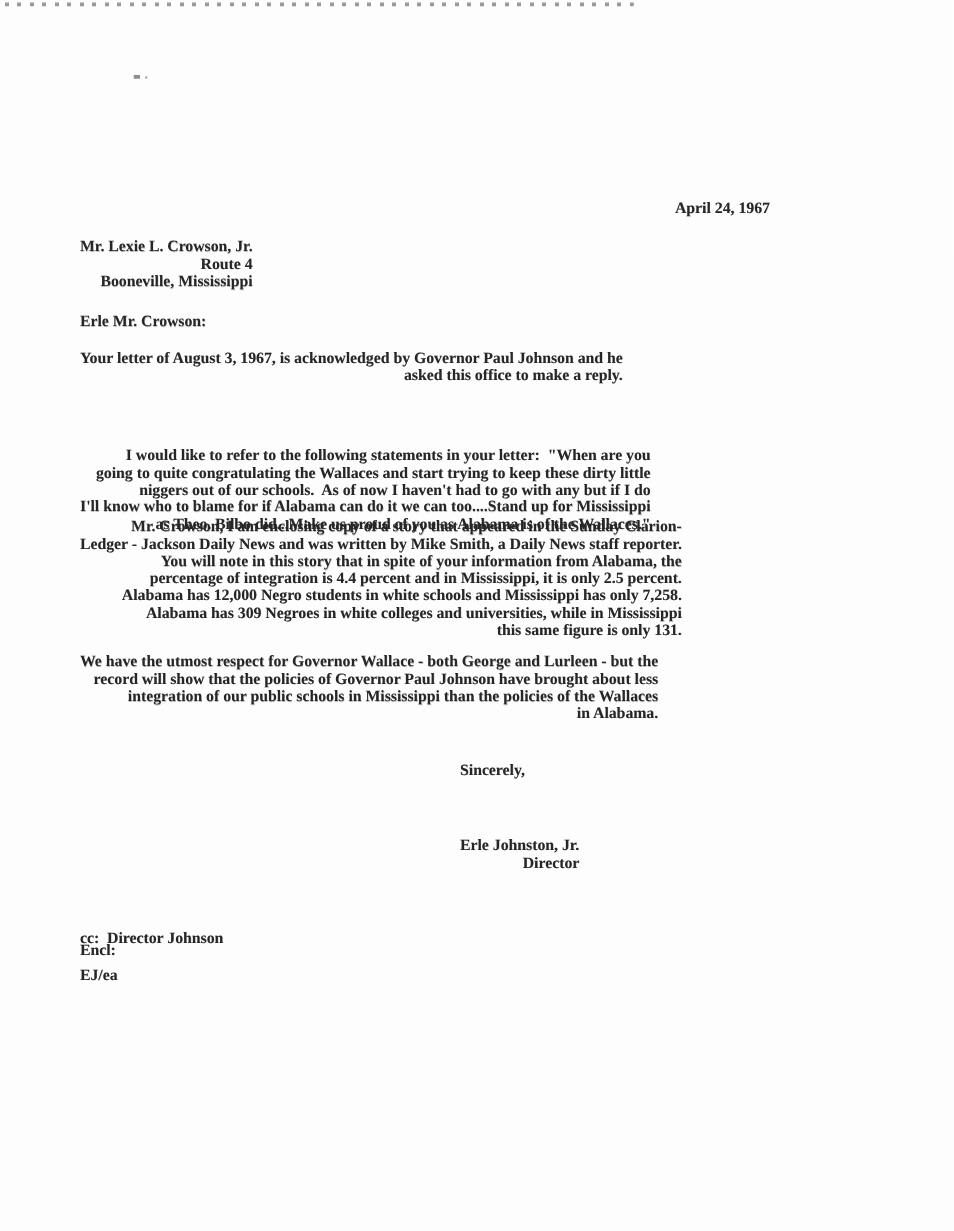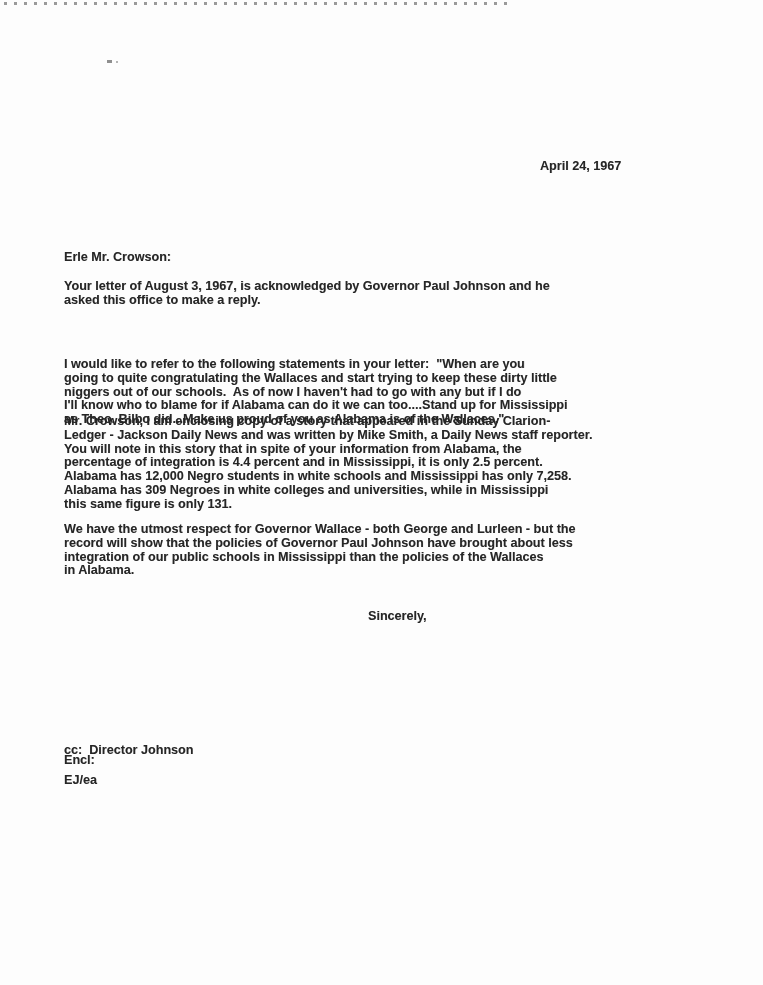--- a/index.html
+++ b/index.html
@@ -10,28 +10,29 @@
   .page {
     position: relative;
     width: 763px;
     height: 985px;
     background: #fdfdfd;
     overflow: hidden;
   }
   
   .tw {
     position: absolute;
-    font-family: Liberation Sans, sans-serif;
+    font-family: Liberation Serif, serif;
     font-size: 12.6px;
     line-height: 13.8px;
     font-weight: 700;
     color: #262626;
     white-space: pre;
     letter-spacing: 0px;
     text-shadow: 0.3px 0.3px 0 rgba(40,40,40,0.30);
+    text-align: right;
   }
   .perforation {
     position: absolute;
     top: 2px;
     left: 4px;
     width: 503px;
     height: 3px;
     background: repeating-linear-gradient(
       to right,
       #9a9a9a 0px, #9a9a9a 3px,
@@ -71,20 +72,23 @@
 <body>
 
 <div class="page">
 
   <div class="perforation"></div>
   <div class="speck-a"></div>
   <div class="speck-b"></div>
 
   <div class="tw pos-date">April 24, 1967</div>
 
+  <div class="tw pos-recipient">Mr. Lexie L. Crowson, Jr.
+Route 4
+Booneville, Mississippi</div>
 
   <div class="tw pos-salute">Erle Mr. Crowson:</div>
 
   <div class="tw pos-p1">Your letter of August 3, 1967, is acknowledged by Governor Paul Johnson and he
 asked this office to make a reply.</div>
 
   <div class="tw pos-p2">I would like to refer to the following statements in your letter:  "When are you
 going to quite congratulating the Wallaces and start trying to keep these dirty little
 niggers out of our schools.  As of now I haven't had to go with any but if I do
 I'll know who to blame for if Alabama can do it we can too....Stand up for Mississippi
@@ -98,20 +102,22 @@
 Alabama has 309 Negroes in white colleges and universities, while in Mississippi
 this same figure is only 131.</div>
 
   <div class="tw pos-p4">We have the utmost respect for Governor Wallace - both George and Lurleen - but the
 record will show that the policies of Governor Paul Johnson have brought about less
 integration of our public schools in Mississippi than the policies of the Wallaces
 in Alabama.</div>
 
   <div class="tw pos-closing">Sincerely,</div>
 
+  <div class="tw pos-signature"><span>Erle Johnston, Jr.</span>
+<span>Director</span></div>
 
   <div class="tw pos-encl">Encl:</div>
 
   <div class="tw pos-cc">cc:  Director Johnson</div>
 
   <div class="tw pos-initials">EJ/ea</div>
 
 </div>
 
 </body></html>

